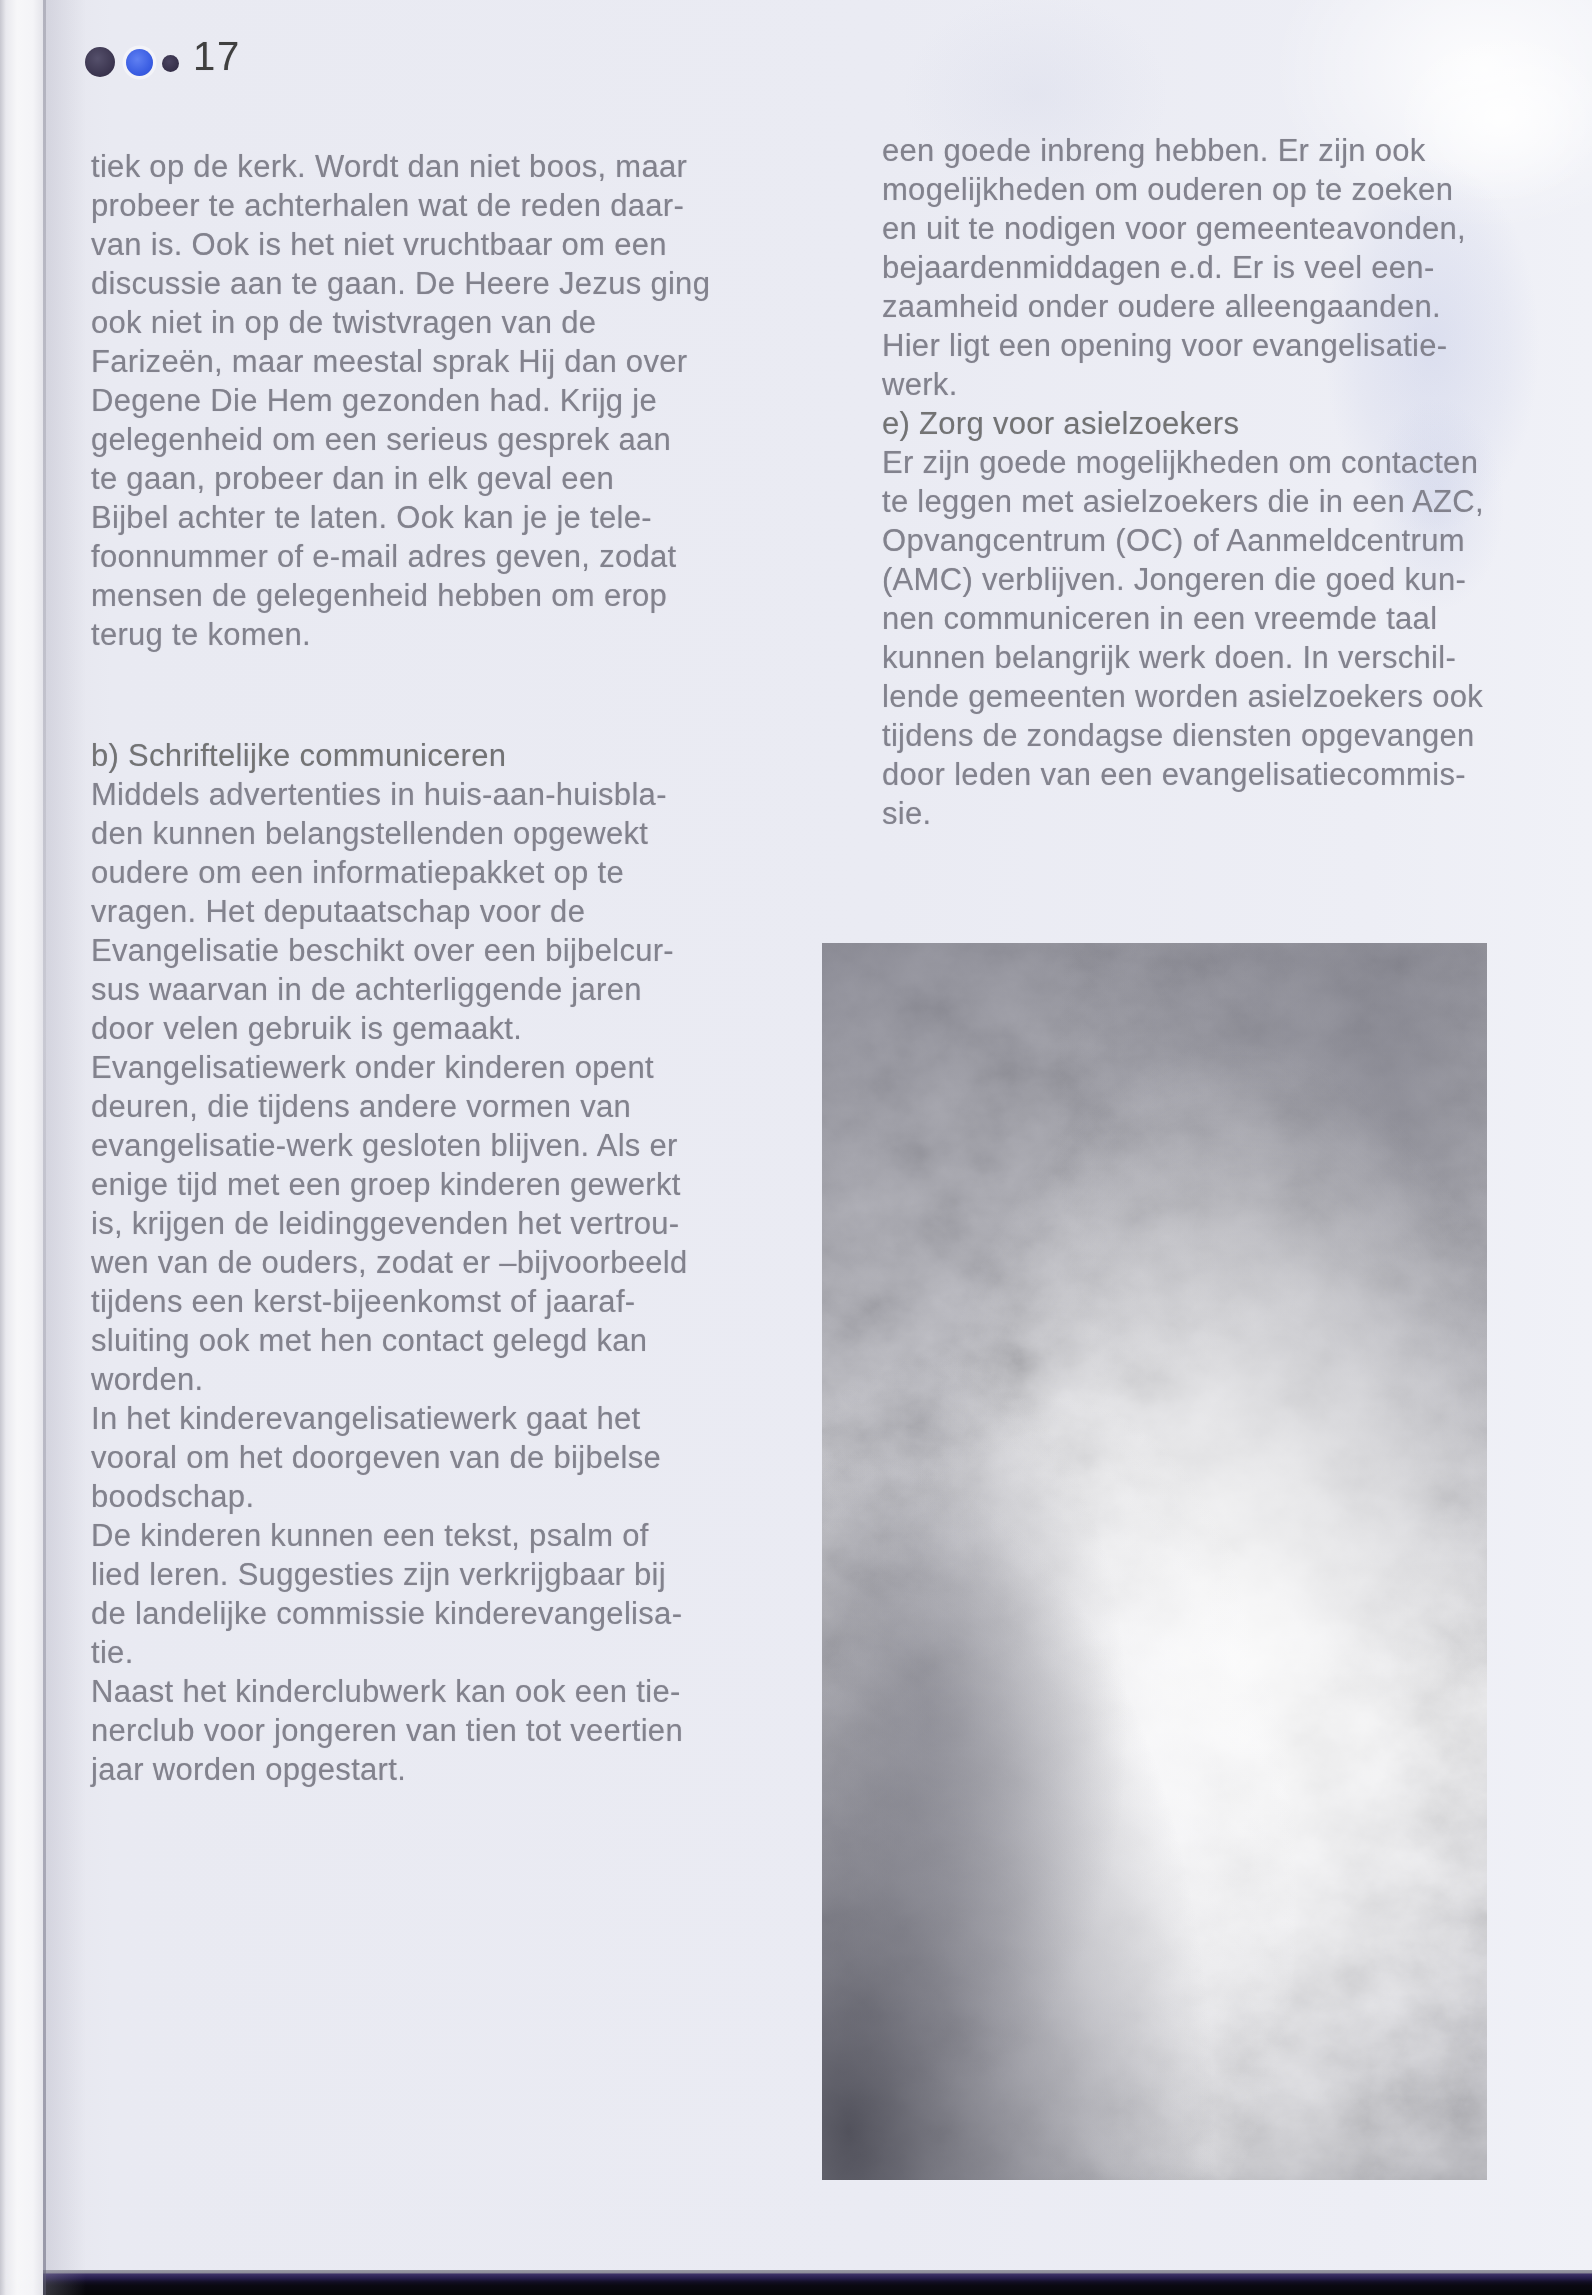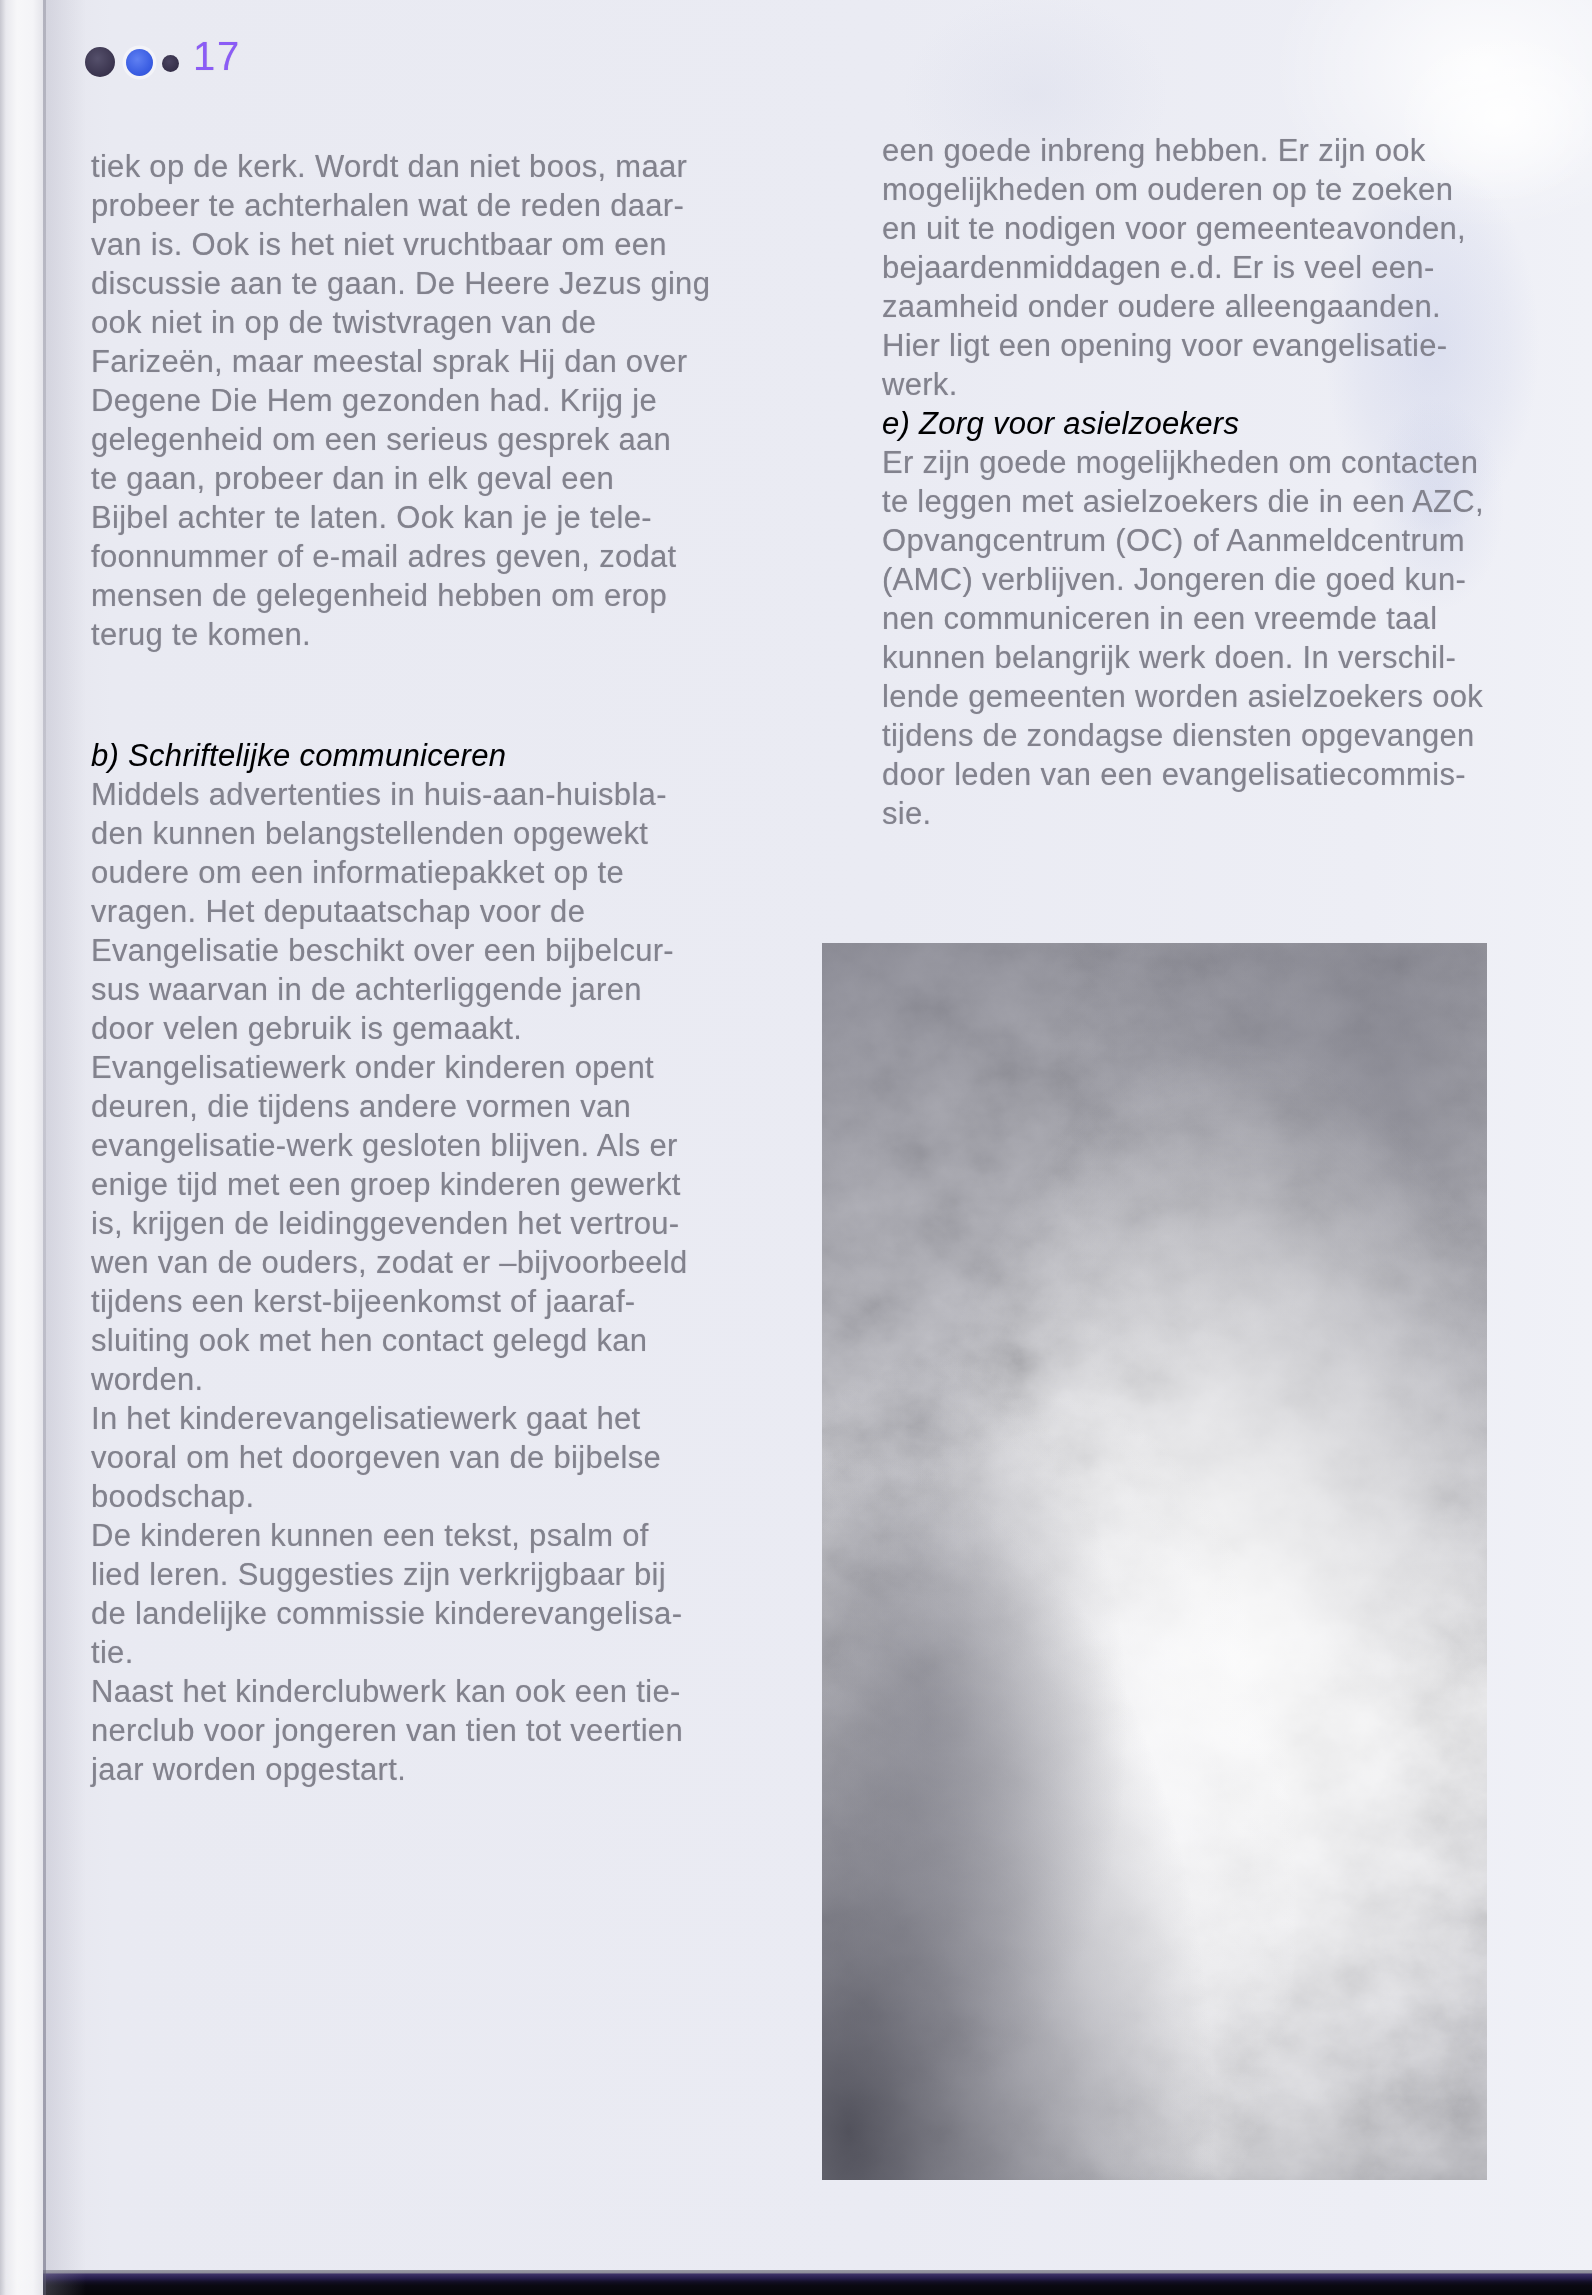--- a/index.html
+++ b/index.html
@@ -56,31 +56,31 @@
   .dot{position:absolute;border-radius:50%;z-index:3;}
   .dot-large{left:85px;top:47px;width:30px;height:30px;
     background:radial-gradient(circle at 42% 38%, #55506b, #3a344e 68%, #322c44 100%);}
   .dot-blue{left:126px;top:49px;width:27px;height:27px;
     background:radial-gradient(circle at 42% 38%, #5f80f2, #3a5de2 62%, #2f51d4 100%);
     box-shadow:0 0 0 3.5px rgba(255,255,255,.45);}
   .dot-small{left:162px;top:55px;width:17.3px;height:17.3px;
     background:radial-gradient(circle at 42% 38%, #4a4360, #352f49 70%);}
   .page-number{
     position:absolute;left:193px;top:35px;z-index:3;
-    font-size:40px;line-height:43px;color:#8b5cf6;letter-spacing:1.7px;
+    font-size:40px;line-height:43px;color:#404040;letter-spacing:1.7px;
     text-shadow:0 0 0.9px rgba(143,144,155,.5);
   }
   
   .col{position:absolute;top:131px;z-index:3;font-size:31px;line-height:39px;
     letter-spacing:0.3px;color:#82828d;
     text-shadow:0 0 0.9px rgba(128,128,140,.45);}
   .col-left{left:91px;width:716px;margin-top:16px;}
   .col-right{left:882px;width:690px;}
   .para{white-space:pre-line;}
-  .heading{white-space:pre-line;font-style:italic;color:#000000;
+  .heading{white-space:pre-line;color:#737373;
     text-shadow:0 0 0.9px rgba(122,132,168,.45);}
   .gap-before{margin-top:82px;}
   
   .photo{position:absolute;left:822px;top:943px;width:665px;height:1237px;z-index:2;}
   .photo svg{display:block;width:100%;height:100%;}
 </style>
 </head>
 <body>
 
 <div>

